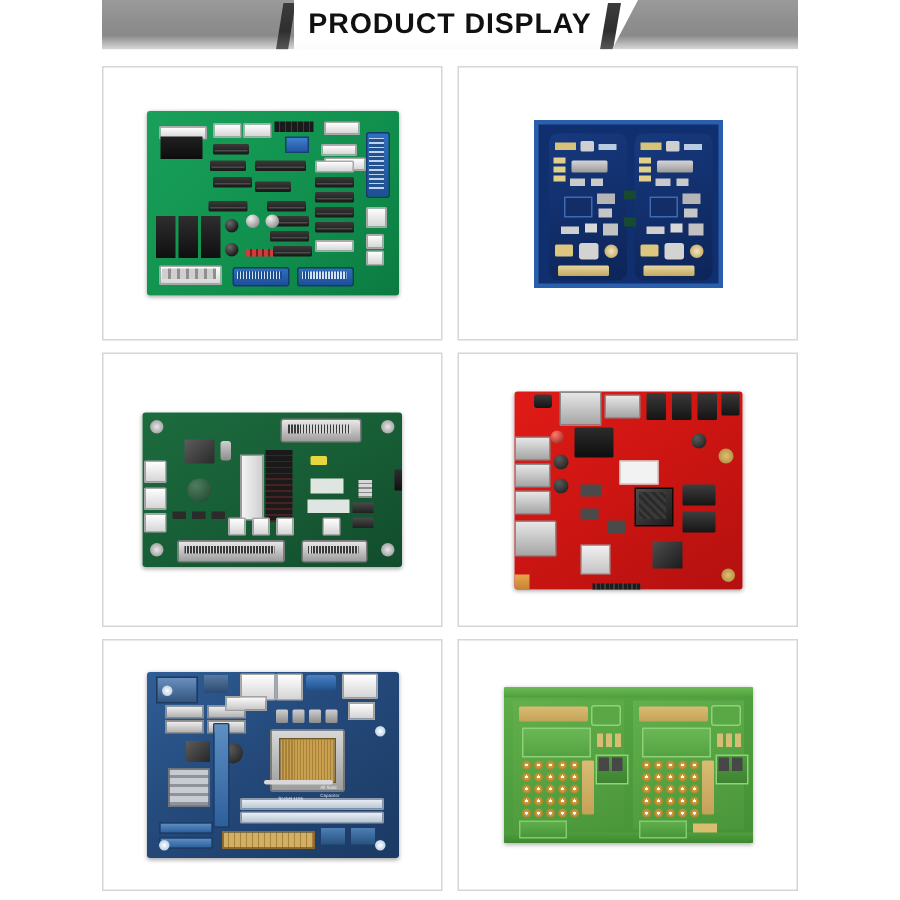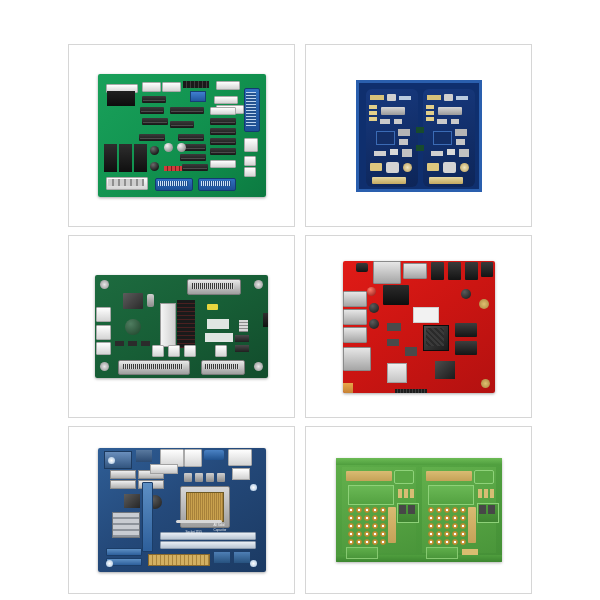--- a/index.html
+++ b/index.html
@@ -256,20 +256,28 @@
     font-family: "Liberation Sans", sans-serif;
     white-space: nowrap;
     line-height: 1;
   }
 </style>
 </head>
 <body>
 
 <div class="page">
 
+  <div class="banner">
+    <div class="banner-bar-left"></div>
+    <div class="banner-bar-left-skew"></div>
+    <div class="banner-accent-left"></div>
+    <div class="banner-title">PRODUCT DISPLAY</div>
+    <div class="banner-accent-right"></div>
+    <div class="banner-bar-right"></div>
+  </div>
 
   <div class="grid">
 
     <div class="cell">
       <div class="board-wrap">
         <div class="board b1">
 
           <div class="p hdr-wht" style="left:8px;top:10px;width:30px;height:7px;"></div>
           <div class="p" style="left:9px;top:17px;width:28px;height:15px;background:linear-gradient(to bottom,#202020,#0d0d0d);"></div>
 

